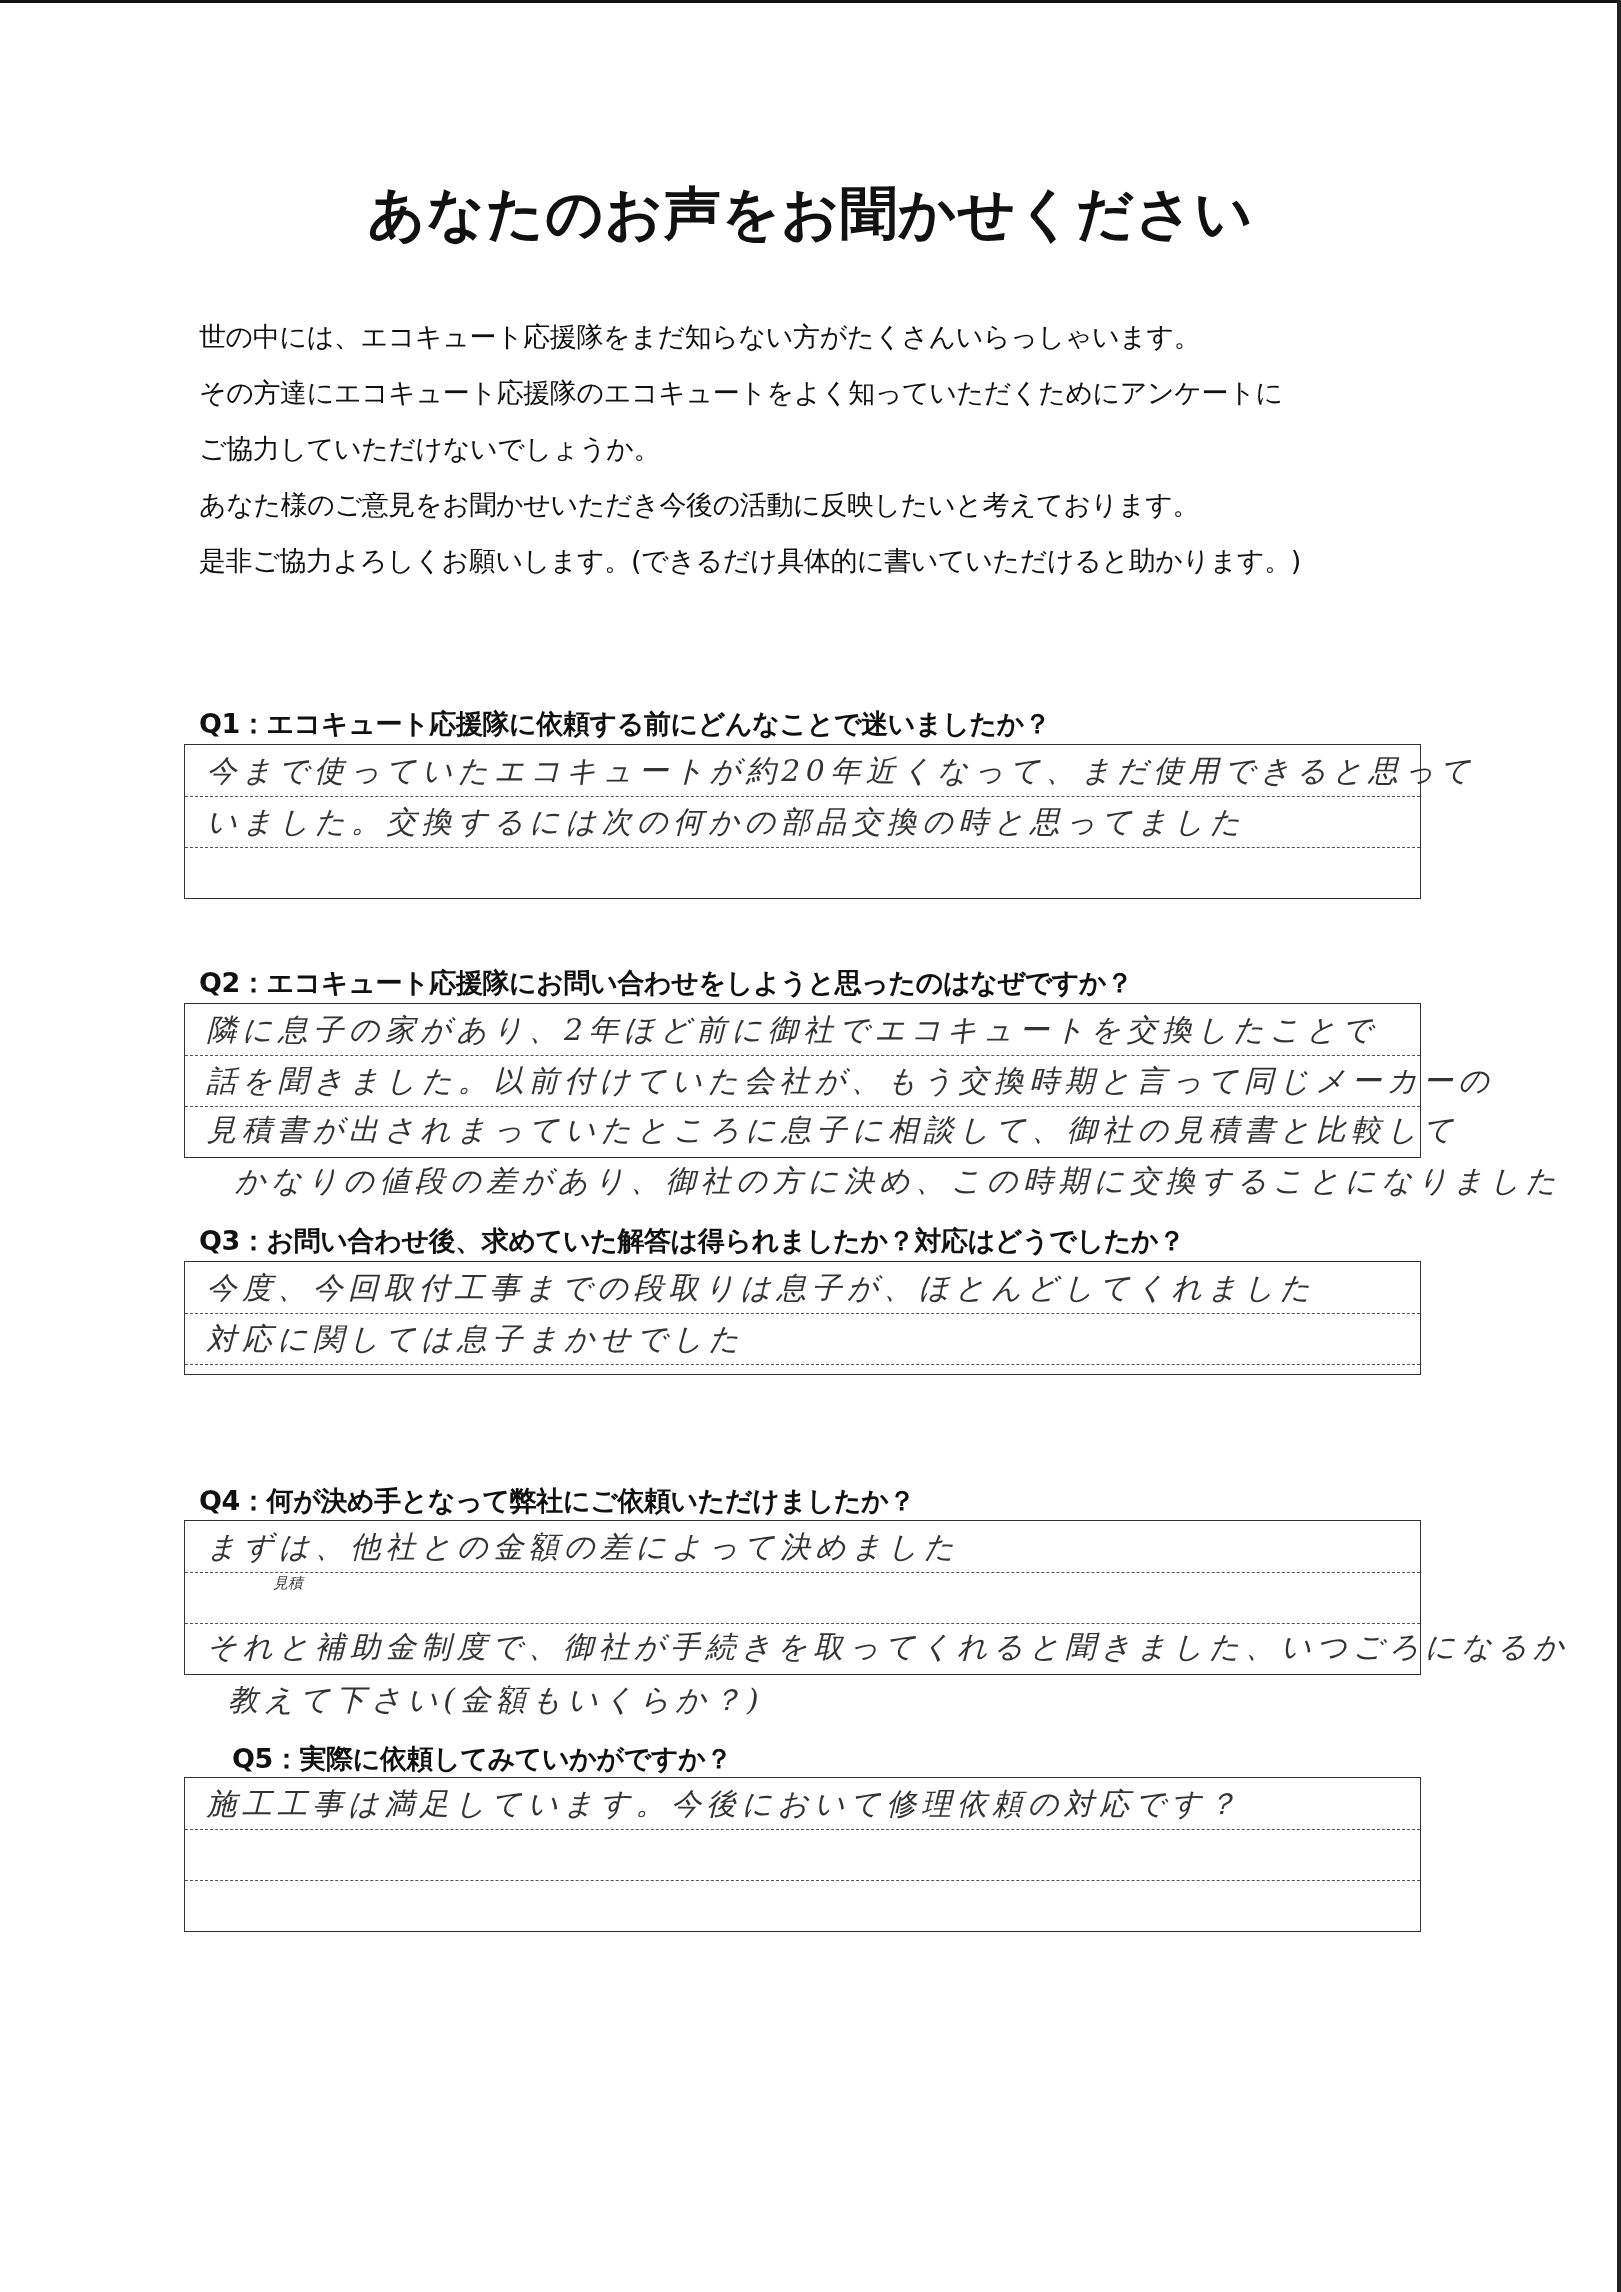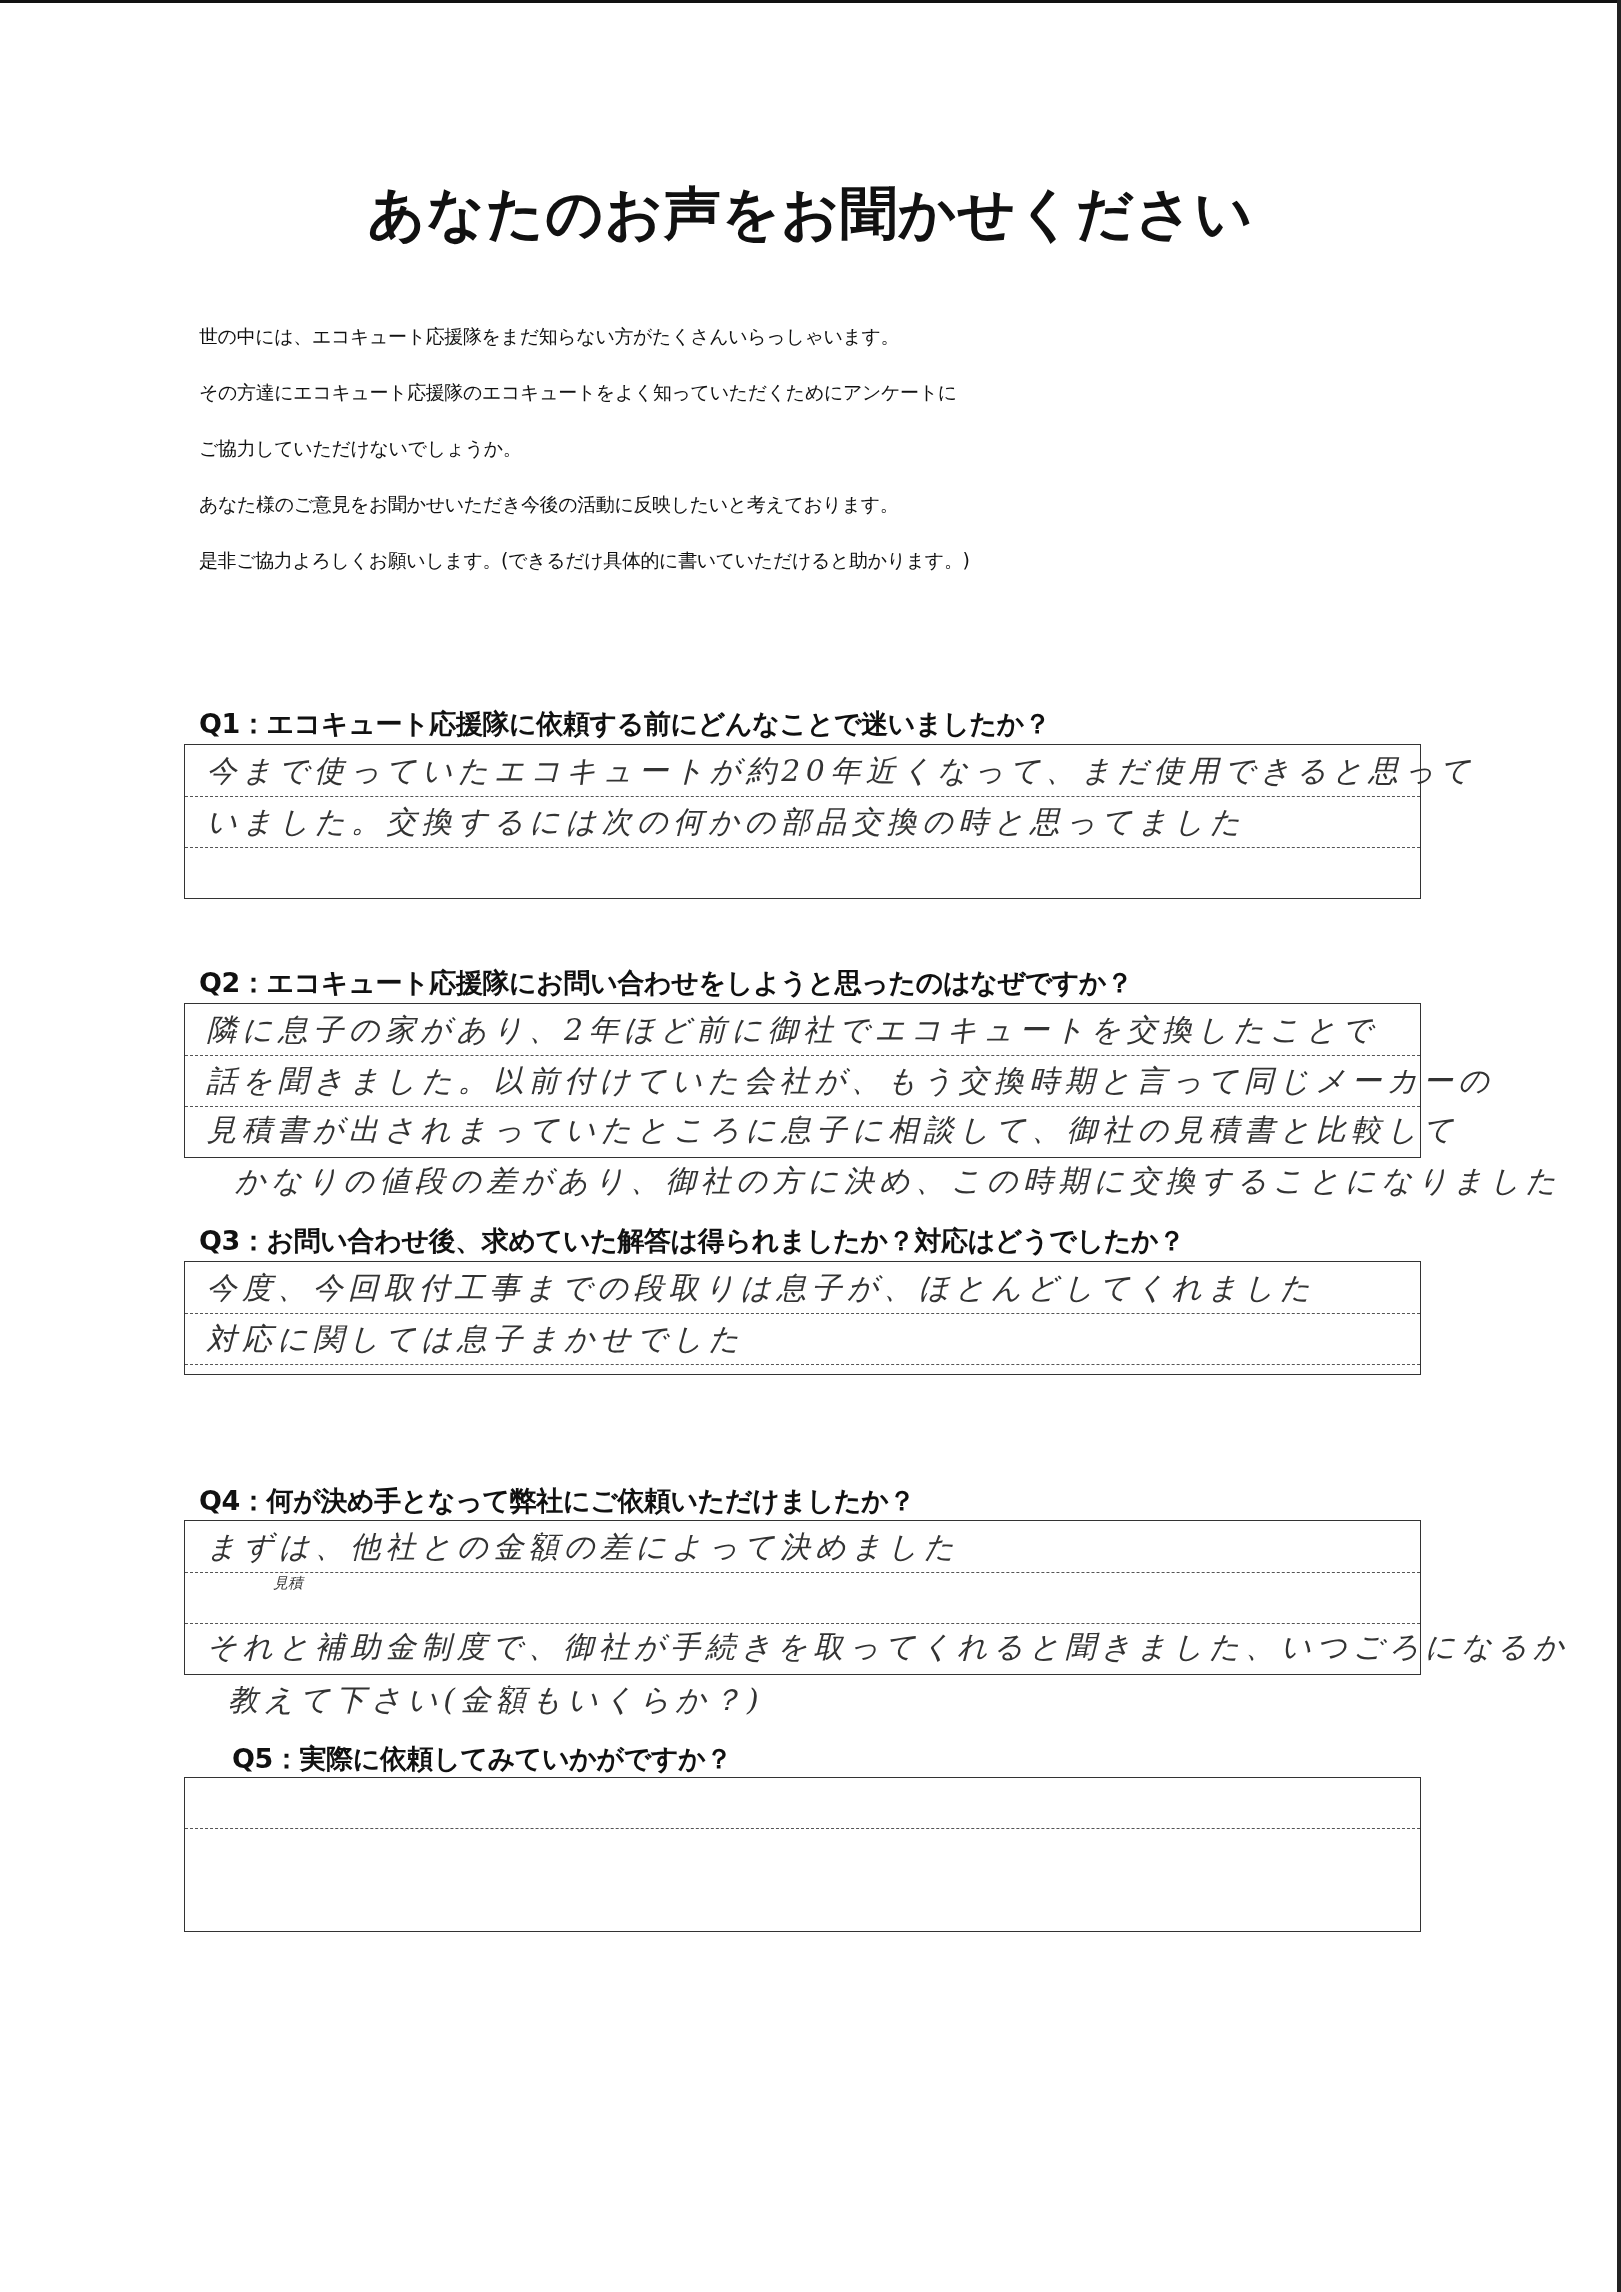--- a/index.html
+++ b/index.html
@@ -14,21 +14,21 @@
       position: absolute; right: 0; top: 0; width: 3.6px; height: 2293px; background: #222;
     }
     .title {
       position: absolute; left: 0; width: 1621px; top: 176px; text-align: center;
       font-size: 57px; font-weight: bold; letter-spacing: 0.9px;
     }
     .intro {
       position: absolute; left: 199px; top: 315px; width: 1254px;
     }
     .intro-line {
-      font-size: 19px; height: 56px; line-height: 43px; white-space: nowrap; letter-spacing: -0.4px;
+      font-size: 27px; height: 56px; line-height: 43px; white-space: nowrap; letter-spacing: -0.4px;
     }
     .q-label {
       position: absolute; left: 199px; font-size: 27px; font-weight: bold; white-space: nowrap; letter-spacing: -0.4px;
     }
     .answer-box {
       position: absolute; left: 184px; width: 1237px;
       border: 1.8px solid #333; box-sizing: border-box;
     }
     .answer-row {
       position: relative; box-sizing: border-box;
@@ -116,20 +116,23 @@
     </div>
   <div class="answer-row" style="height:48px;">
       <span class="hand">それと補助金制度で、御社が手続きを取ってくれると聞きました、いつごろになるか</span>
     </div>
 </div>
 <div class="annot" style="left:273px; top:1574px;">見積</div>
 <div class="overflow-hand" style="top:1680px; left:188px;">教えて下さい(金額もいくらか？)</div>
 
 <div class="q-label" style="top:1741px;margin-left:33px;">Q5：実際に依頼してみていかがですか？</div>
 <div class="answer-box" style="top:1777px; height:155px;">
+  <div class="answer-row" style="height:52px;">
+      <span class="hand">施工工事は満足しています。今後において修理依頼の対応です？</span>
+    </div>
   <div class="answer-row" style="height:51px;">
       <span class="hand"></span>
     </div>
   <div class="answer-row" style="height:48px;">
       <span class="hand"></span>
     </div>
 </div>
 
 
 </body></html>

